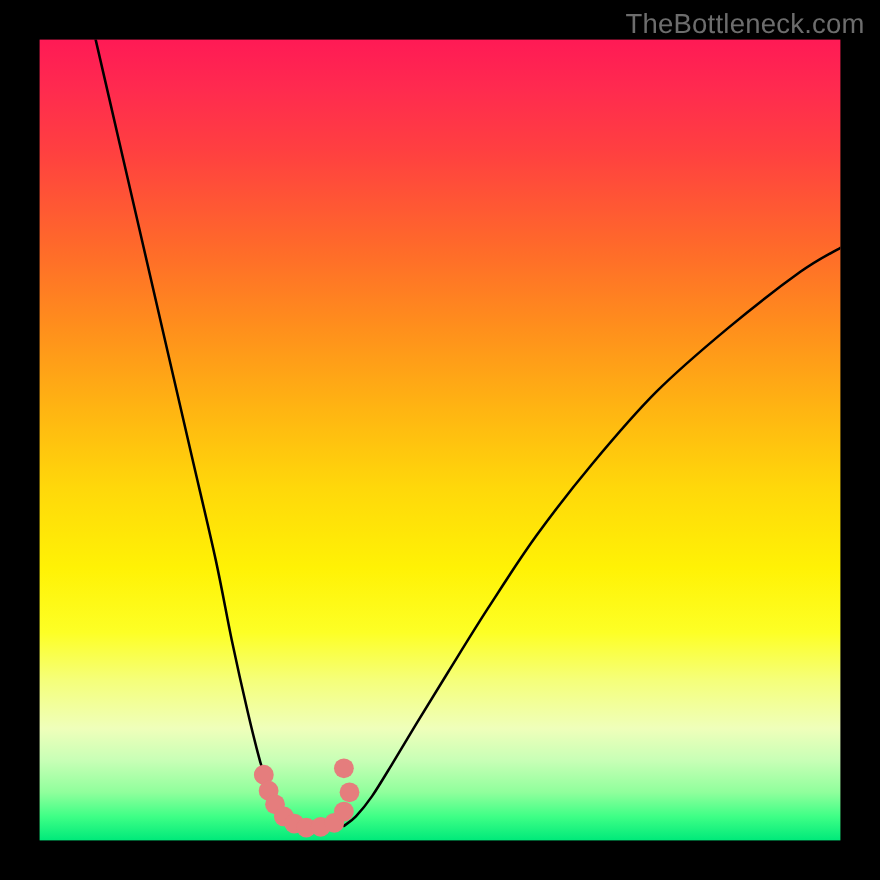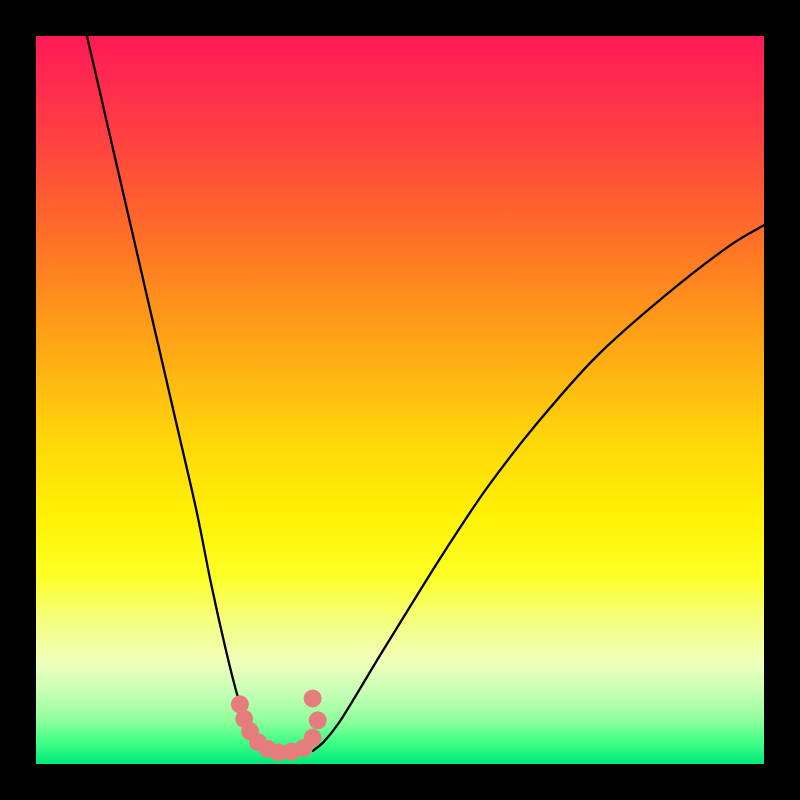--- a/index.html
+++ b/index.html
@@ -79,14 +79,15 @@
           <circle cx="242.42399999999998" cy="716.352" r="9" fill="#e57d7d"></circle>
           <circle cx="255.52800000000002" cy="715.624" r="9" fill="#e57d7d"></circle>
           <circle cx="267.904" cy="711.984" r="9" fill="#e57d7d"></circle>
           <circle cx="276.64" cy="701.792" r="9" fill="#e57d7d"></circle>
           <circle cx="281.736" cy="684.32" r="9" fill="#e57d7d"></circle>
           <circle cx="276.64" cy="662.48" r="9" fill="#e57d7d"></circle>
         </g>
     </svg>
   </div>
 
+  <div class="watermark">TheBottleneck.com</div>
 
 </div>
 
 </body></html>

